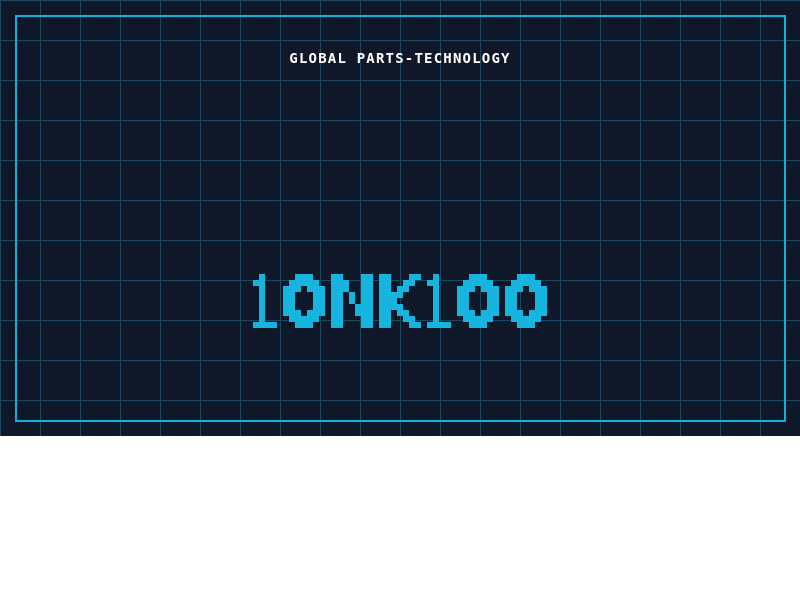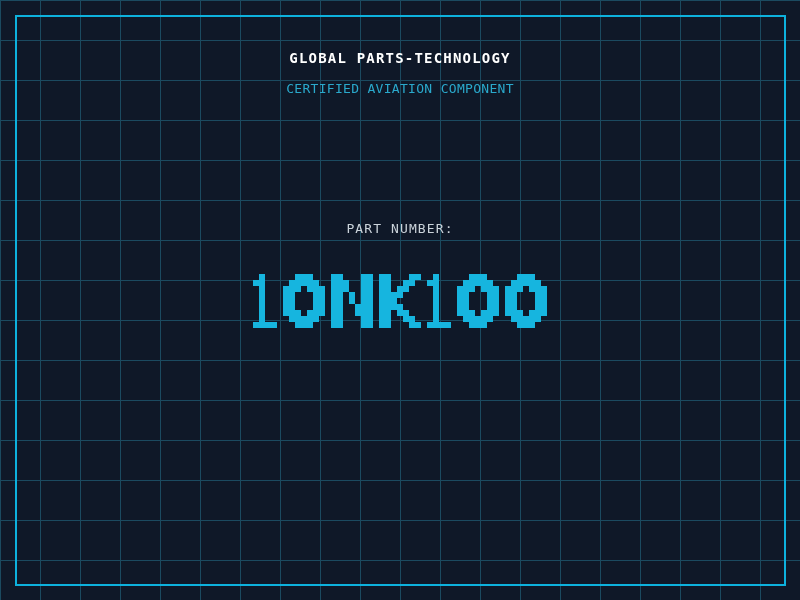--- a/index.html
+++ b/index.html
@@ -12,21 +12,21 @@
     --white: #ffffff;
   }
   * { margin: 0; padding: 0; box-sizing: border-box; }
   html, body { width: 800px; height: 600px; overflow: hidden; }
   body {
     font-family: "DejaVu Sans Mono", "Liberation Mono", monospace;
   }
   .canvas {
     position: relative;
     width: 800px;
-    height: 600px;
+    height: 436px;
     background-color: var(--bg);
     background-image:
       linear-gradient(to right, var(--grid) 1px, transparent 1px),
       linear-gradient(to bottom, var(--grid) 1px, transparent 1px);
     background-size: 40px 40px;
     background-position: 0 0;
   }
   .frame {
     position: absolute;
     left: 15px; top: 15px; right: 14px; bottom: 14px;
@@ -76,23 +76,21 @@
   }
 </style>
 </head>
 <body>
 
 <div class="canvas">
   <div class="frame"></div>
 
   <div class="txt company">GLOBAL PARTS-TECHNOLOGY</div>
 
-  <div class="txt cert">CERTIFIED AVIATION COMPONENT</div>
-
-  <div class="txt part-label">PART NUMBER:</div>
+
 
   <div class="part-number">
     <svg id="pixel-number" width="294" height="54" viewBox="0 0 294 54">
         <rect x="6" y="0" width="6" height="6" fill="#16b5df" shape-rendering="crispEdges"></rect>
         <rect x="0" y="6" width="6" height="6" fill="#16b5df" shape-rendering="crispEdges"></rect>
         <rect x="6" y="6" width="6" height="6" fill="#16b5df" shape-rendering="crispEdges"></rect>
         <rect x="6" y="12" width="6" height="6" fill="#16b5df" shape-rendering="crispEdges"></rect>
         <rect x="6" y="18" width="6" height="6" fill="#16b5df" shape-rendering="crispEdges"></rect>
         <rect x="6" y="24" width="6" height="6" fill="#16b5df" shape-rendering="crispEdges"></rect>
         <rect x="6" y="30" width="6" height="6" fill="#16b5df" shape-rendering="crispEdges"></rect>

